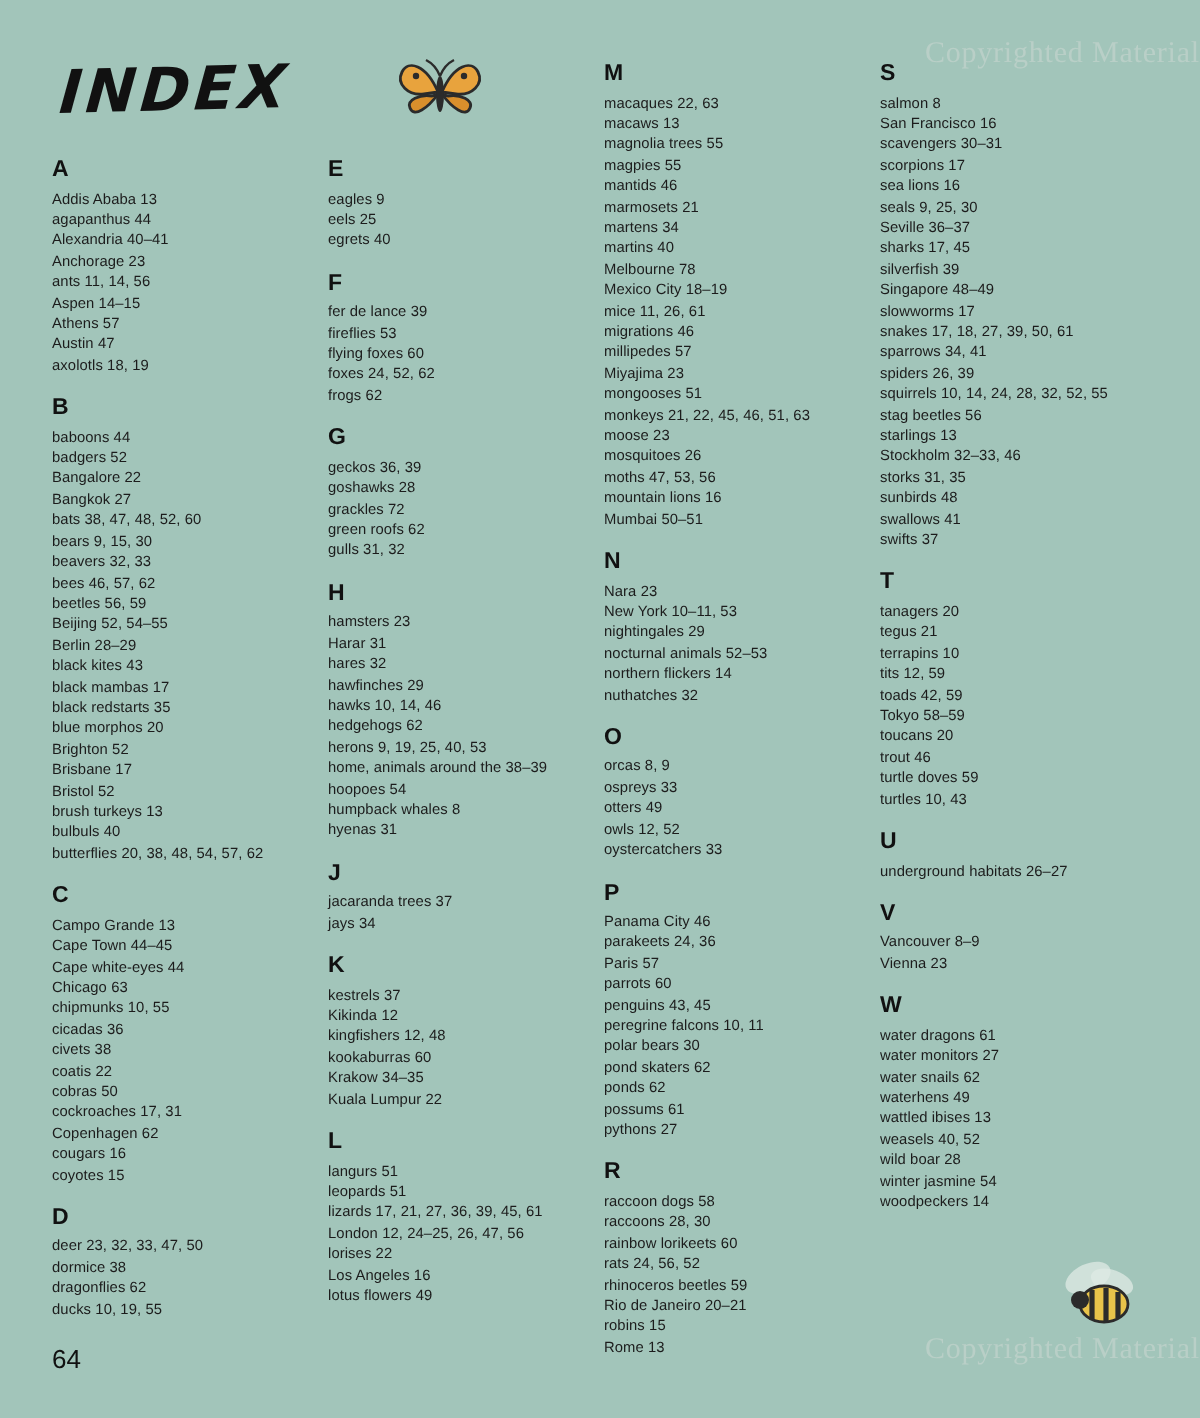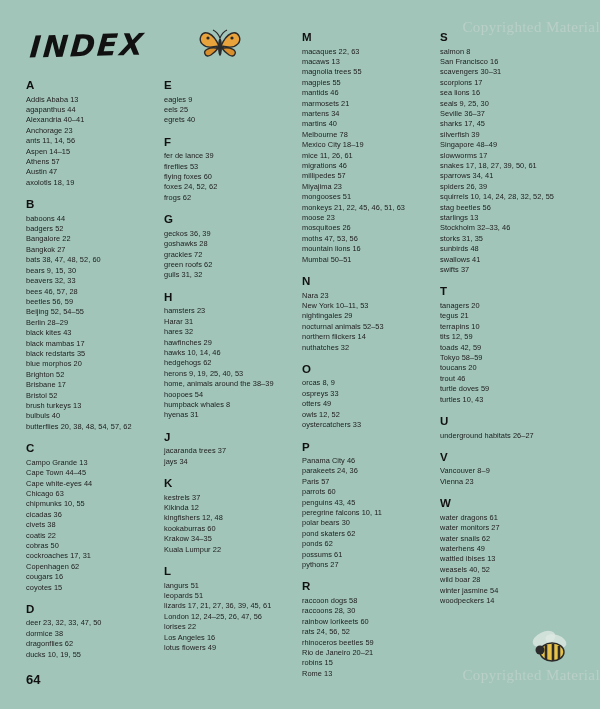--- a/index.html
+++ b/index.html
@@ -98,21 +98,21 @@
     color: #1c1c1c;
     white-space: nowrap;
     letter-spacing: 0.05px;
   }
 
   .page-number {
     position: absolute;
     left: 26px;
     bottom: 22px;
     font-size: 13px;
-    font-weight: bold;
+    font-weight: normal;
     color: #111;
   }
 </style>
 </head>
 <body>
 
 <div class="page">
 
   <div class="watermark top">Copyrighted Material</div>
 
@@ -161,21 +161,21 @@
       </div>
       <div class="group">
         <div class="letter">B</div>
         <div class="entry">baboons 44</div>
         <div class="entry">badgers 52</div>
         <div class="entry">Bangalore 22</div>
         <div class="entry">Bangkok 27</div>
         <div class="entry">bats 38, 47, 48, 52, 60</div>
         <div class="entry">bears 9, 15, 30</div>
         <div class="entry">beavers 32, 33</div>
-        <div class="entry">bees 46, 57, 28</div>
+        <div class="entry">bees 46, 57, 62</div>
         <div class="entry">beetles 56, 59</div>
         <div class="entry">Beijing 52, 54–55</div>
         <div class="entry">Berlin 28–29</div>
         <div class="entry">black kites 43</div>
         <div class="entry">black mambas 17</div>
         <div class="entry">black redstarts 35</div>
         <div class="entry">blue morphos 20</div>
         <div class="entry">Brighton 52</div>
         <div class="entry">Brisbane 17</div>
         <div class="entry">Bristol 52</div>

